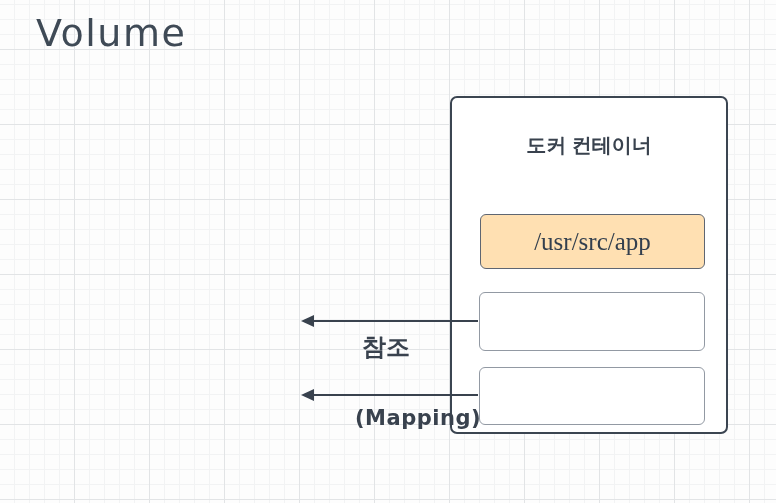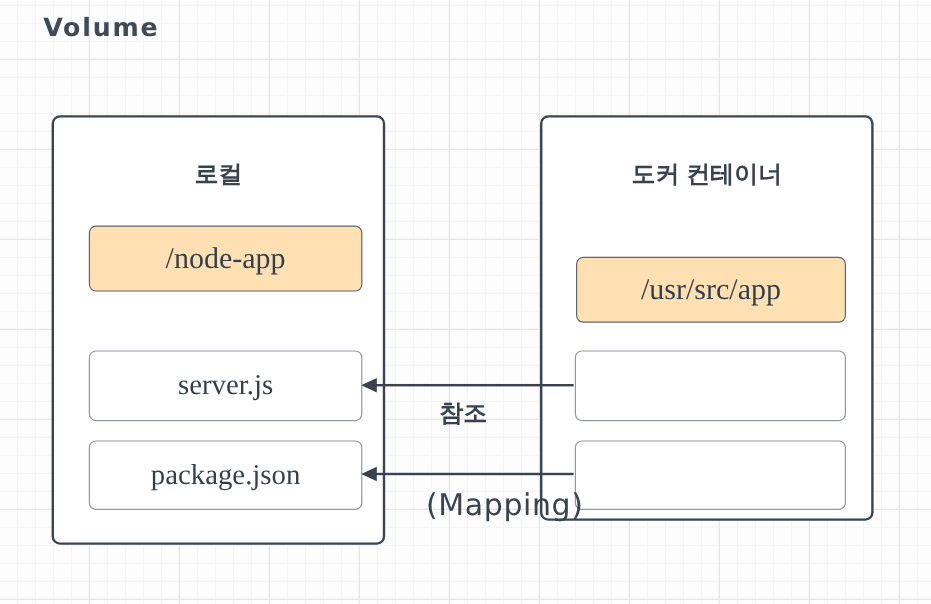--- a/index.html
+++ b/index.html
@@ -16,21 +16,21 @@
       linear-gradient(to right, #e2e4e6 1px, transparent 1px),
       linear-gradient(to bottom, #e2e4e6 1px, transparent 1px),
       linear-gradient(to right, #f2f3f4 1px, transparent 1px),
       linear-gradient(to bottom, #f2f3f4 1px, transparent 1px);
     background-size: 75px 75px, 75px 75px, 15px 15px, 15px 15px;
     background-position: 74px 49px, 74px 49px, 14px 4px, 14px 4px;
   }
   .page-title {
     position: absolute; left: 36px; top: 11px;
     font-family: "DejaVu Sans", sans-serif;
-    font-size: 21px; font-weight: 700;
+    font-size: 38px; font-weight: 400;
     letter-spacing: 1.5px;
     color: #3f4a56;
   }
   .panel {
     position: absolute;
     background: #ffffff;
     border: 2px solid #3b4551;
     border-radius: 7px;
     box-sizing: border-box;
   }
@@ -84,43 +84,37 @@
   .arrow-1-head { left: 301px; top: 315px; }
   .arrow-2-line { left: 313px; top: 394px; width: 165px; }
   .arrow-2-head { left: 301px; top: 389px; }
   .arrow-label {
     position: absolute;
     text-align: center;
     color: #39424e;
   }
   .label-reference {
     left: 330px; top: 331px; width: 112px;
-    font-size: 20px; font-weight: 700;
+    font-size: 24px; font-weight: 700;
   }
   .label-mapping {
     left: 320px; top: 406px; width: 125px;
     font-family: "DejaVu Sans", sans-serif;
-    font-size: 25px; font-weight: 400;
+    font-size: 21px; font-weight: 700;
     letter-spacing: 0.5px;
     padding-left: 35px;
   }
 </style>
 </head>
 <body>
 
 <div class="canvas">
 
   <div class="page-title">Volume</div>
 
-  <div class="panel panel-local">
-    <div class="panel-title">로컬</div>
-    <div class="volume-box">/node-app</div>
-    <div class="file-box row-1">server.js</div>
-    <div class="file-box row-2">package.json</div>
-  </div>
 
   <div class="panel panel-container">
     <div class="panel-title">도커 컨테이너</div>
     <div class="volume-box">/usr/src/app</div>
     <div class="file-box row-1"></div>
     <div class="file-box row-2"></div>
   </div>
 
   <div class="arrow-line arrow-1-line"></div>
   <div class="arrow-head arrow-1-head"></div>

